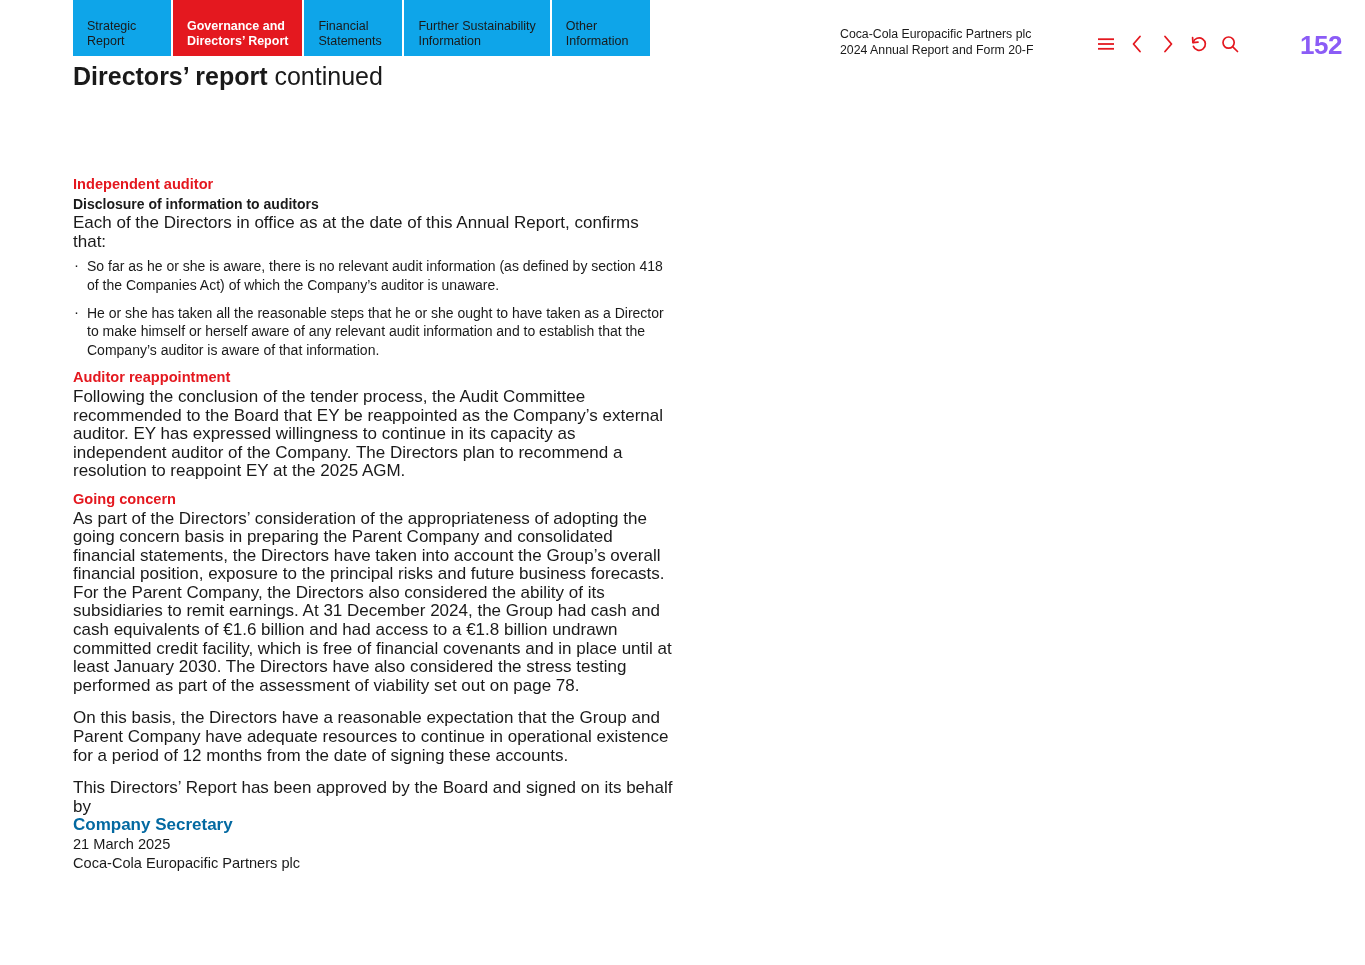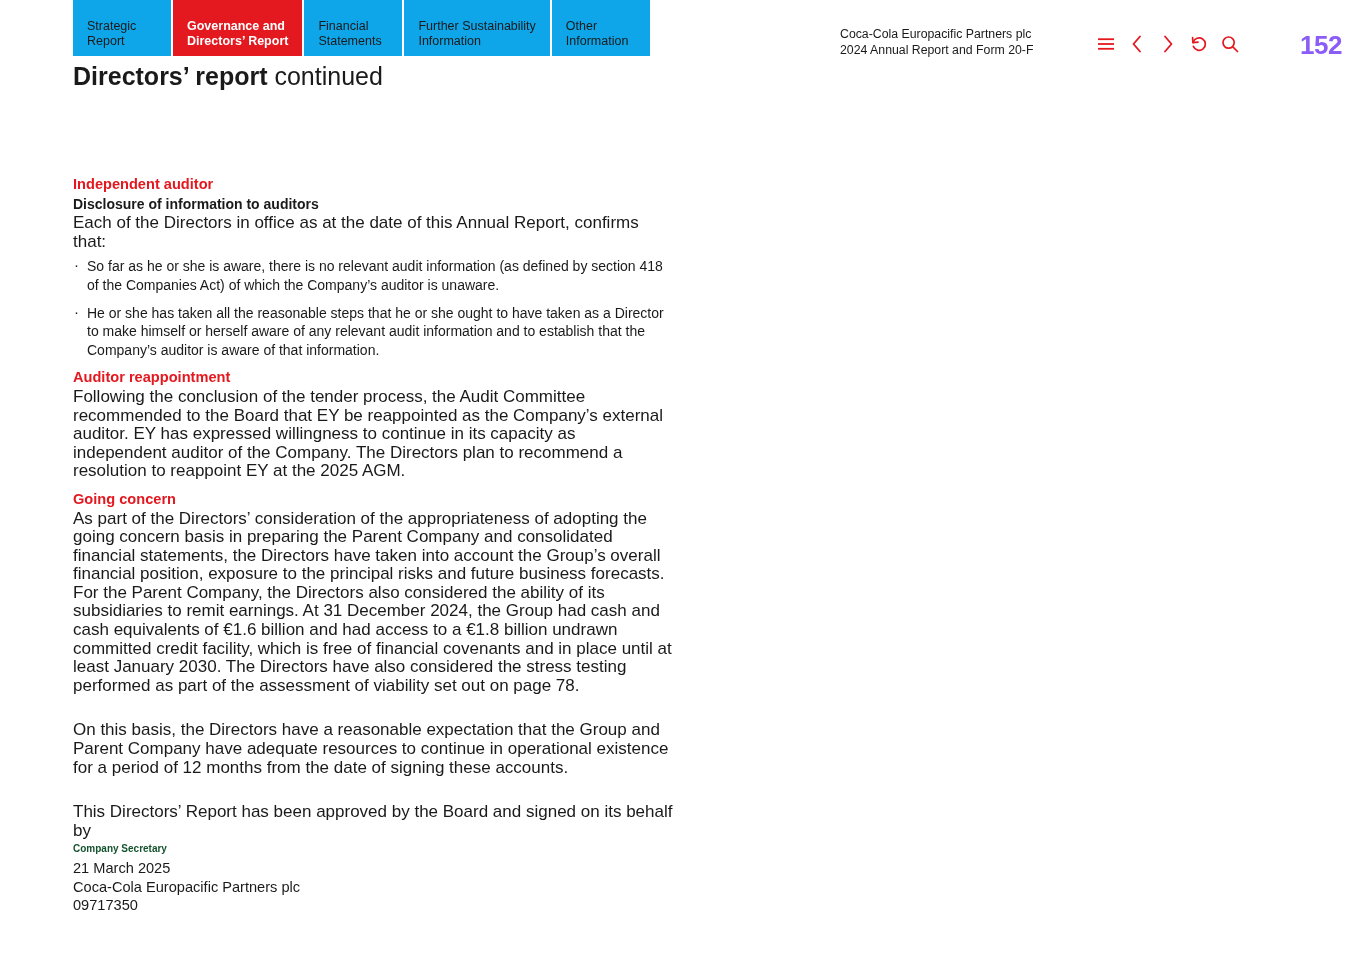--- a/index.html
+++ b/index.html
@@ -119,21 +119,21 @@
     font-weight: 700;
     font-size: 14px;
     line-height: 18.6px;
     margin: 0 0 1px 0;
   }
   p.para {
     margin: 0 0 0 0;
     font-size: 17px;
     line-height: 18.6px;
   }
-  p.para + p.para { margin-top: 26px; }
+  p.para + p.para { margin-top: 14px; }
   ul.bullets {
     list-style: none;
     margin: 6px 0 6px 0;
     padding: 0;
   }
   ul.bullets li {
     position: relative;
     padding-left: 14px;
     margin-bottom: 9px;
     font-size: 14px;
@@ -147,23 +147,23 @@
     font-size: 15px;
   }
   .sec { margin-top: 9px; }
   .sign-name {
     font-weight: 700;
     font-size: 14.6px;
     line-height: 18.6px;
     margin-top: 19px;
   }
   .sign-role {
-    color: #14532d;
-    font-weight: 700;
-    font-size: 10px;
+    color: #0369a1;
+    font-weight: 700;
+    font-size: 17px;
     line-height: 18.6px;
   }
   .sign-line {
     font-size: 14.6px;
     line-height: 18.6px;
   }
 </style>
 </head>
 <body>
 
@@ -239,17 +239,16 @@
     <p class="para">Following the conclusion of the tender process, the Audit Committee recommended to the Board that EY be reappointed as the Company’s external auditor. EY has expressed willingness to continue in its capacity as independent auditor of the Company. The Directors plan to recommend a resolution to reappoint EY at the 2025 AGM.</p>
 
     <h2 class="h-red sec">Going concern</h2>
     <p class="para">As part of the Directors’ consideration of the appropriateness of adopting the going concern basis in preparing the Parent Company and consolidated financial statements, the Directors have taken into account the Group’s overall financial position, exposure to the principal risks and future business forecasts. For the Parent Company, the Directors also considered the ability of its subsidiaries to remit earnings. At 31 December 2024, the Group had cash and cash equivalents of €1.6 billion and had access to a €1.8 billion undrawn committed credit facility, which is free of financial covenants and in place until at least January 2030. The Directors have also considered the stress testing performed as part of the assessment of viability set out on page 78.</p>
     <p class="para">On this basis, the Directors have a reasonable expectation that the Group and Parent Company have adequate resources to continue in operational existence for a period of 12 months from the date of signing these accounts.</p>
     <p class="para">This Directors’ Report has been approved by the Board and signed on its behalf by</p>
 
     <div class="sign-role">Company Secretary</div>
     <div class="sign-line">21 March 2025</div>
     <div class="sign-line">Coca-Cola Europacific Partners plc</div>
-    <div class="sign-line">09717350</div>
 
   </main>
 
 </div>
 
 </body></html>

